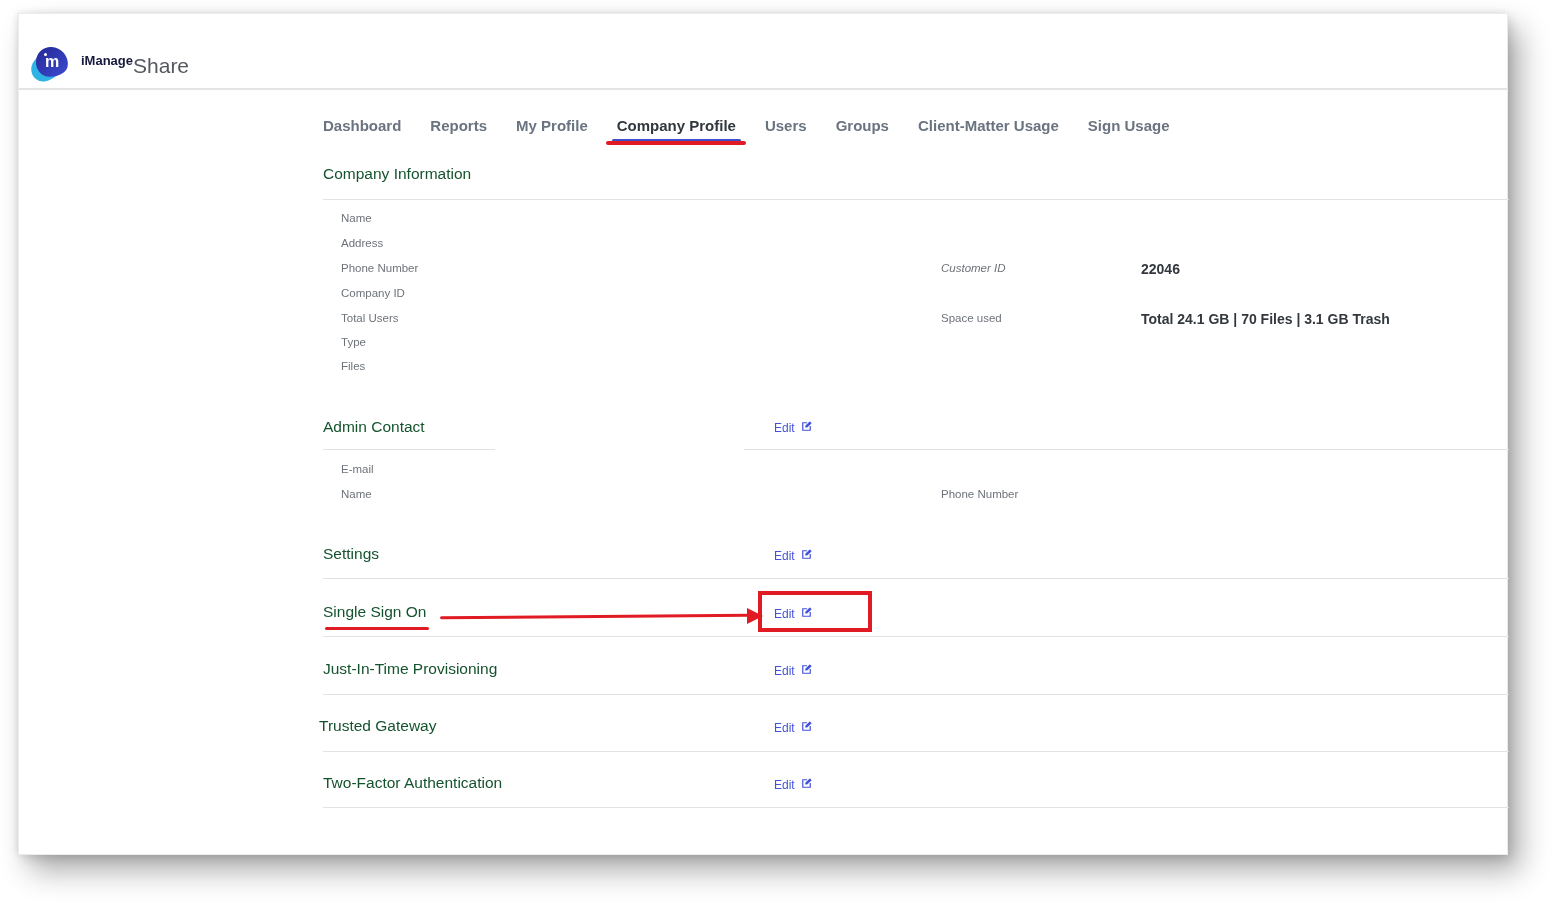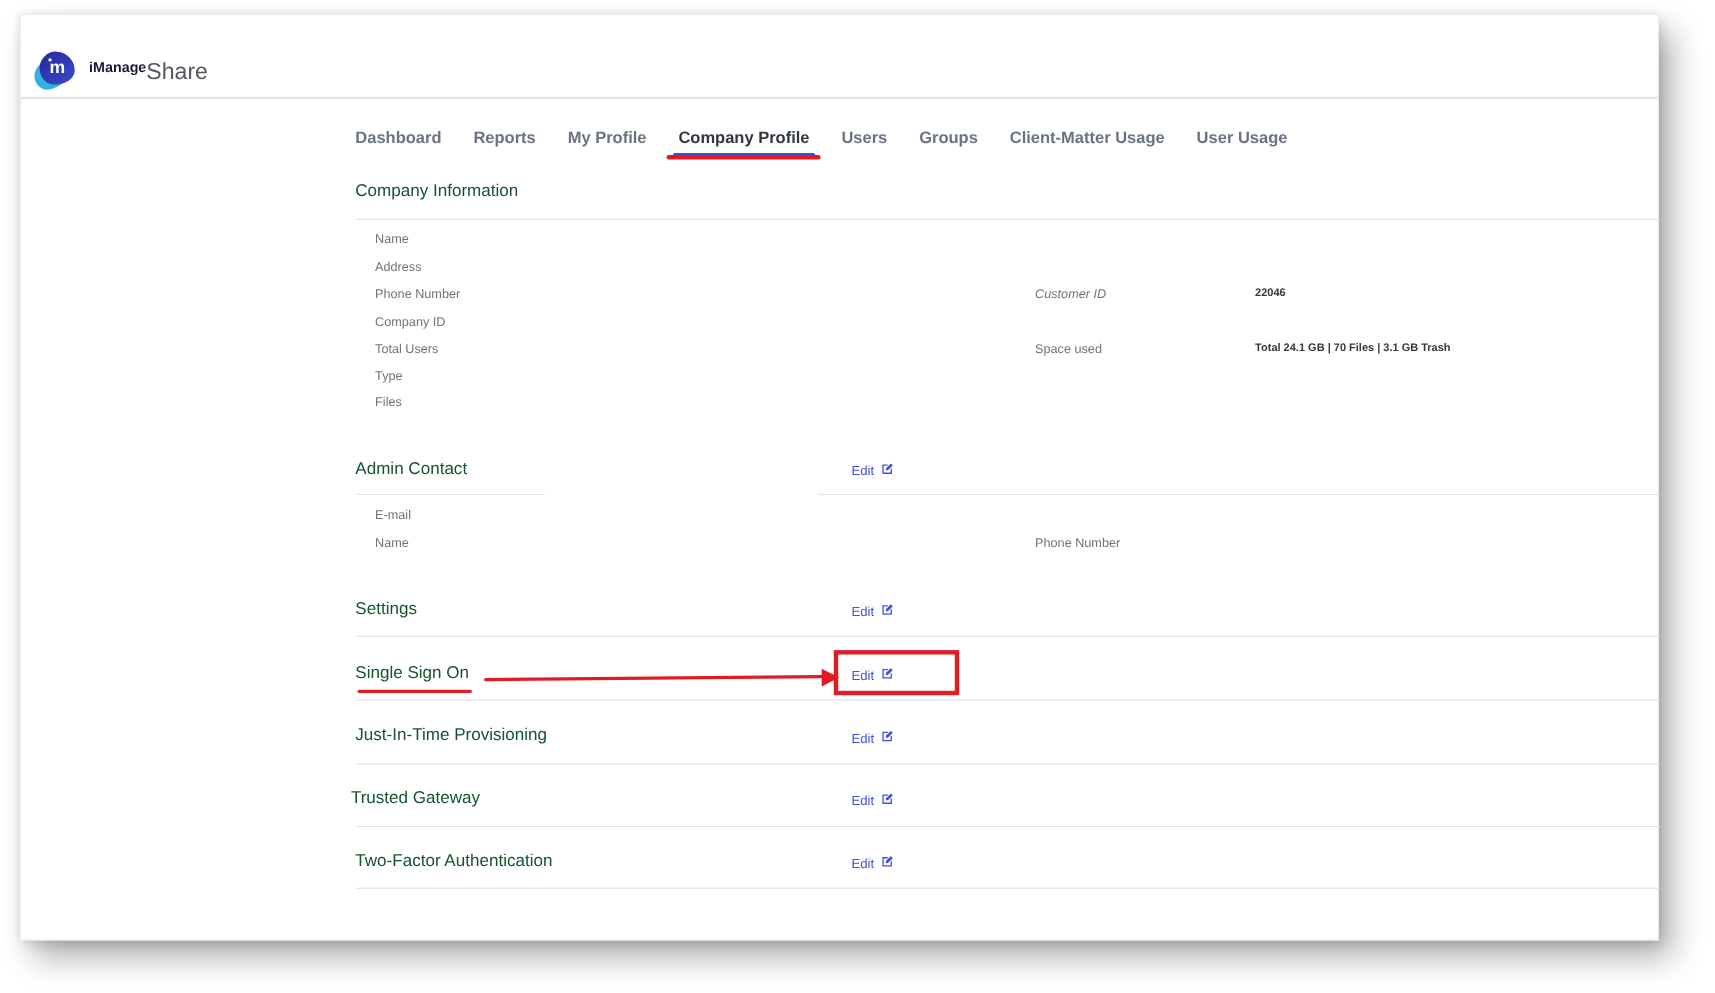--- a/index.html
+++ b/index.html
@@ -37,21 +37,21 @@
   .nav-item.active { font-weight:bold; color:#31373e; }
   .tab-indicator { position:absolute; left:-5px; right:-5px; bottom:-8px; height:3px;
                    background:#3e50c9; border-radius:2px; }
   .tab-red-underline { position:absolute; left:-11px; right:-10px; bottom:-11px; height:4px;
                        background:#e01b24; border-radius:3px; }
 
   
   .sec-title { position:absolute; font-size:15.5px; color:#14532d; }
   .divider { position:absolute; height:1px; background:#e2e2e6; }
   .field-label { position:absolute; font-size:11.5px; color:#6e737a; }
-  .field-value { position:absolute; font-size:10px; font-weight:bold; color:#33383e; }
+  .field-value { position:absolute; font-size:14px; font-weight:bold; color:#33383e; }
   .edit-link { position:absolute; display:flex; align-items:center; gap:5px;
                color:#4353d9; font-size:12px; cursor:pointer; }
   .edit-link svg { width:13px; height:13px; fill:#4353d9; }
 
   
   .sso-red-underline { position:absolute; left:306px; top:613px; width:104px; height:3px;
                        background:#e01b24; border-radius:2px; }
   .red-arrow-line { position:absolute; left:421px; top:601px; width:310px; height:3px;
                     background:#e01b24; border-radius:2px; transform:rotate(-0.5deg); }
   .red-arrow-head { position:absolute; left:728px; top:594px; width:0; height:0;
@@ -85,21 +85,21 @@
     <span class="nav-item">Reports</span>
     <span class="nav-item">My Profile</span>
     <span class="nav-item active">
       <span>Company Profile</span>
       <span class="tab-indicator"></span>
       <span class="tab-red-underline"></span>
     </span>
     <span class="nav-item">Users</span>
     <span class="nav-item">Groups</span>
     <span class="nav-item">Client-Matter Usage</span>
-    <span class="nav-item">User Usage</span>
+    <span class="nav-item">Sign Usage</span>
   </div>
 
   <div class="sec-title" style="left:304px; top:151px;">Company Information</div>
   <div class="divider" style="left:304px; top:185px; width:1186px;"></div>
 
   <div class="field-label" style="left:322px; top:198px;">Name</div>
   <div class="field-label" style="left:322px; top:223px;">Address</div>
   <div class="field-label" style="left:322px; top:248px;">Phone Number</div>
   <div class="field-label" style="left:322px; top:273px;">Company ID</div>
   <div class="field-label" style="left:322px; top:298px;">Total Users</div>

